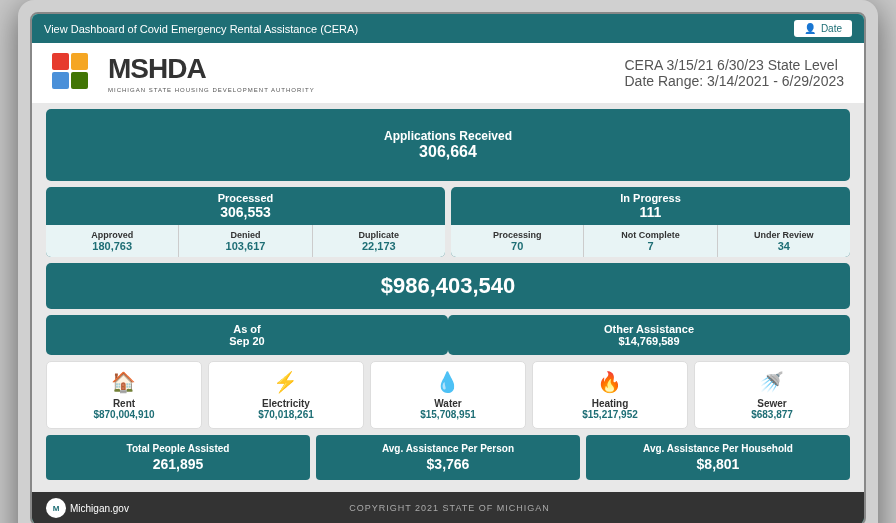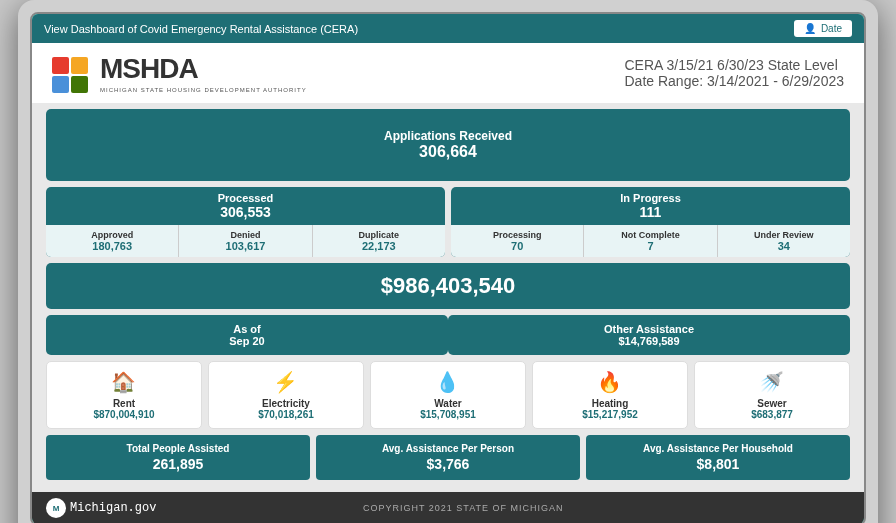--- a/index.html
+++ b/index.html
@@ -70,22 +70,22 @@
 
     .header-section {
       background: #fff;
       padding: 10px 20px;
       display: flex;
       justify-content: space-between;
       align-items: center;
     }
     .logo-area {
       display: flex;
-      align-items: flex-end;
-      gap: 12px;
+      align-items: flex-start;
+      gap: 20px;
     }
     .logo-grid {
       display: grid;
       grid-template-columns: 1fr 1fr;
       gap: 2px;
       width: 36px;
       height: 36px;
     }
     .logo-cell {
       border-radius: 2px;
@@ -296,22 +296,21 @@
       border-radius: 50%;
       display: flex;
       align-items: center;
       justify-content: center;
       font-size: 8px;
       font-weight: bold;
       color: #1e6e75;
     }
     .footer-logo-text {
       color: #fff;
-      font-size: 12px;
-      font-family: Liberation Mono, monospace;
+      font-size: 10px;
     }
     .footer-copyright {
       color: #aaa;
       font-size: 9px;
       letter-spacing: 1px;
     }
   </style>
 </head>
 <body>
 

